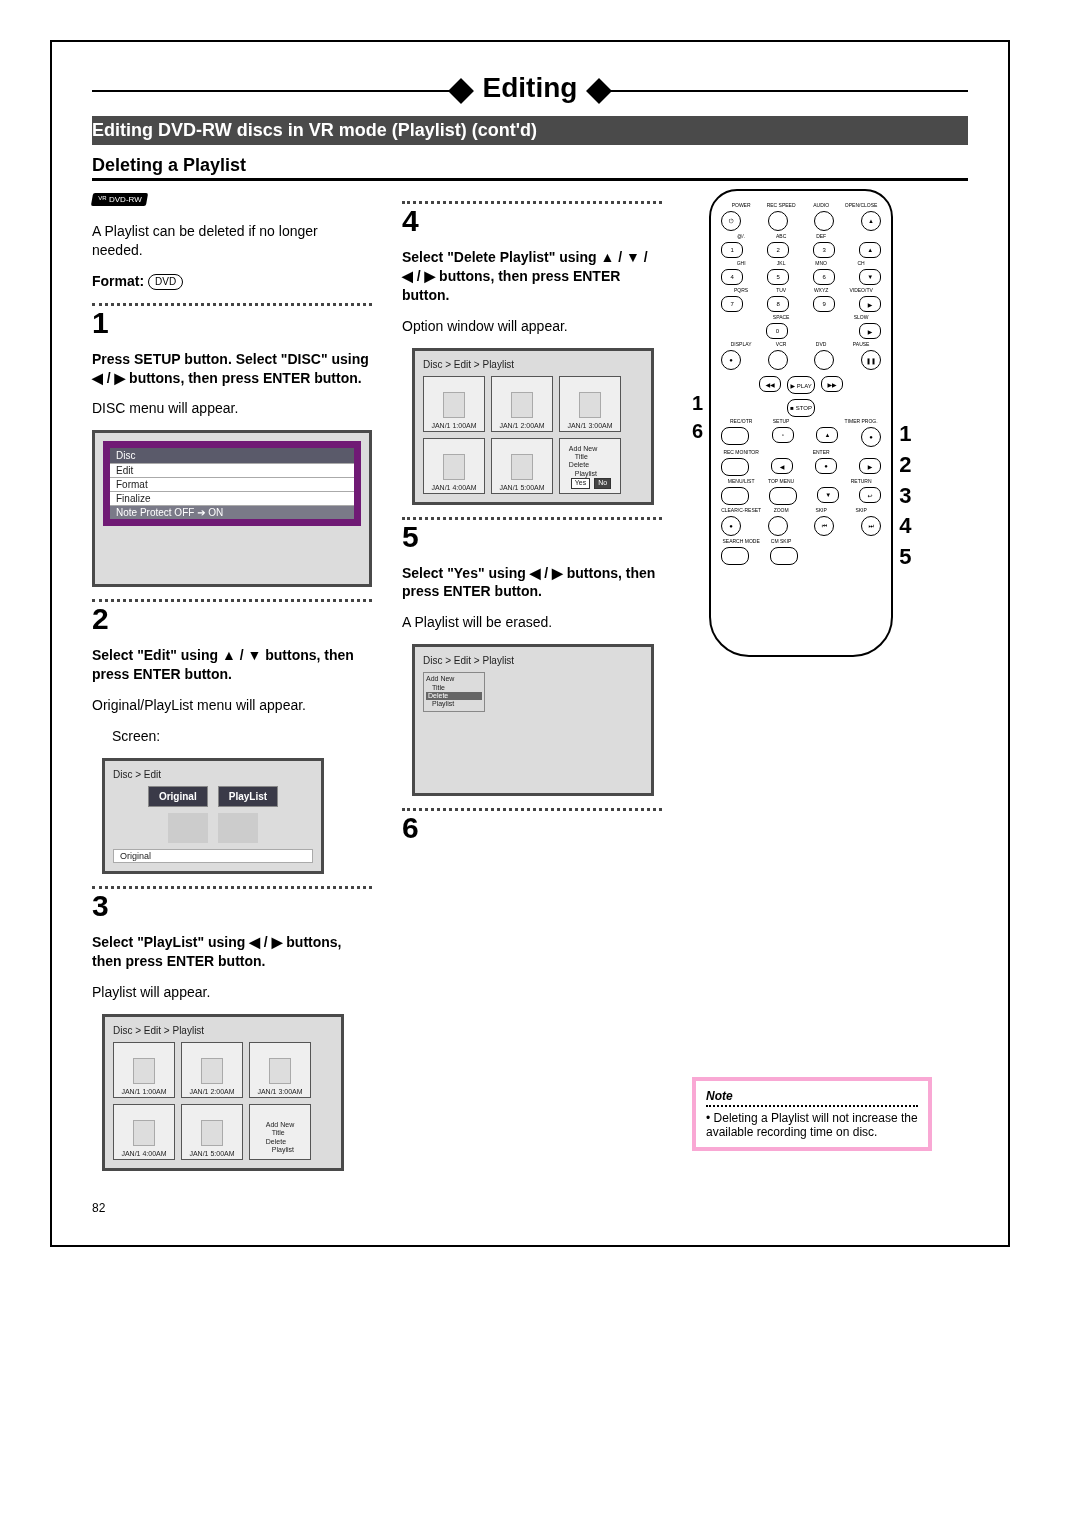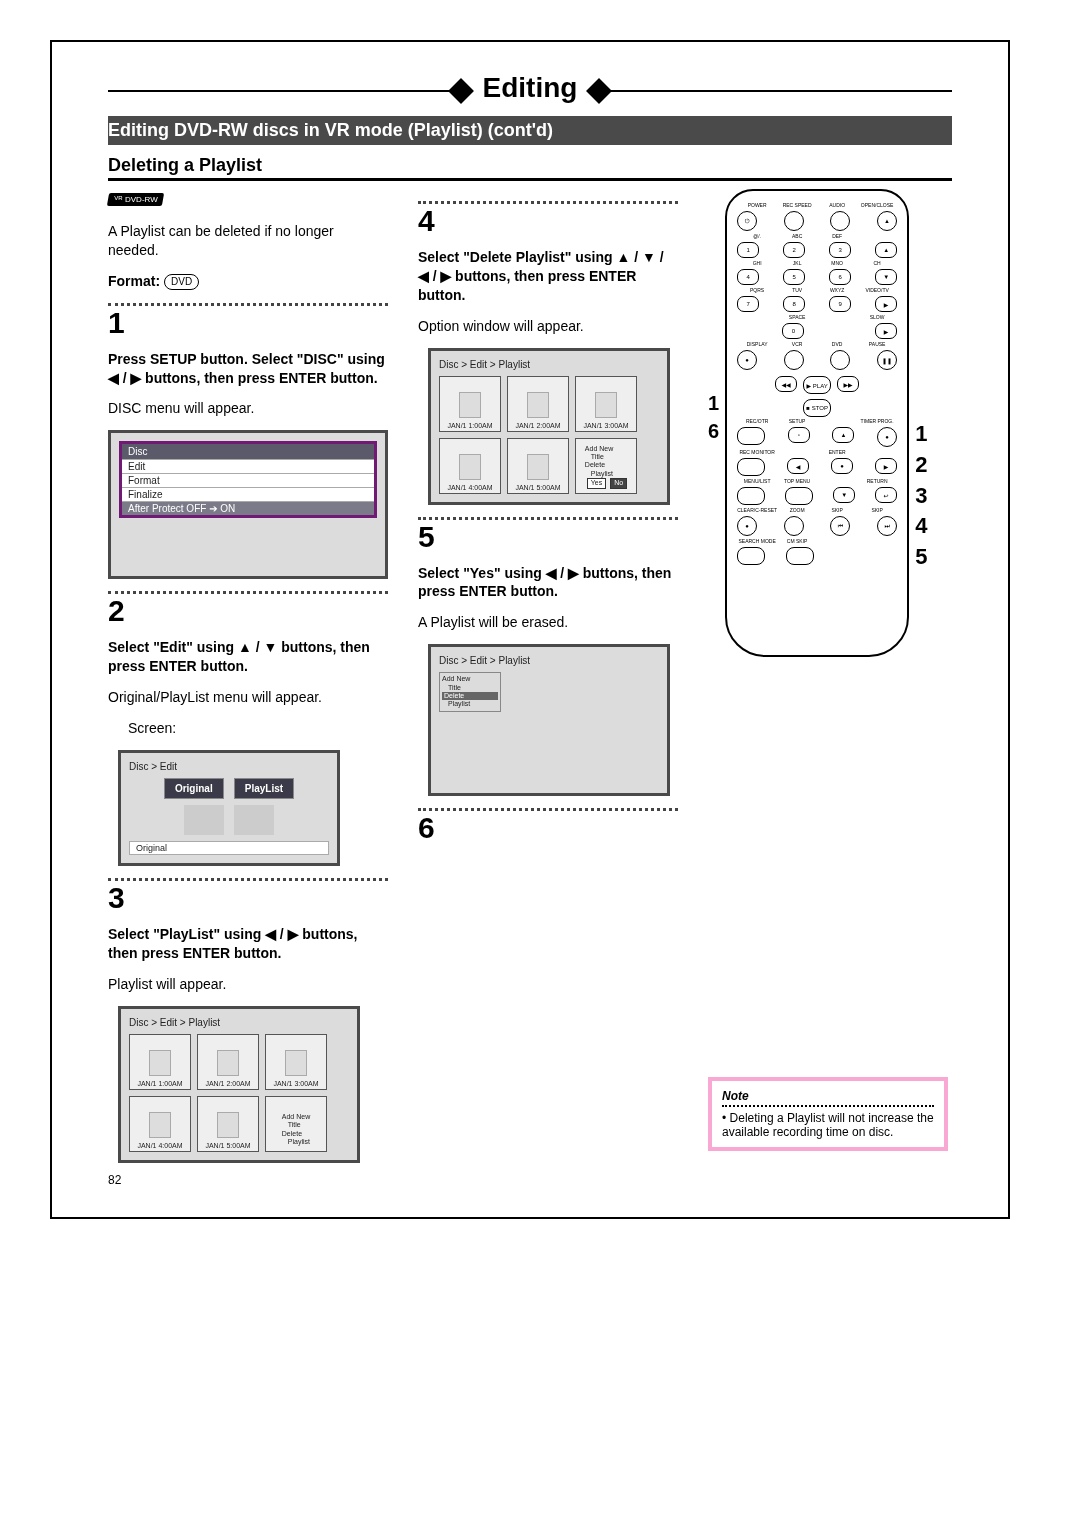--- a/index.html
+++ b/index.html
@@ -1,16 +1,16 @@
 <!DOCTYPE html>
 <html><head>
 <meta charset="utf-8">
 <style>
 body{font-family:Arial,Helvetica,sans-serif;background:#fff;margin:0;padding:40px 50px;width:960px;font-size:14px;color:#000}
-.page-border{border:2px solid #000;padding:30px 56px;position:relative}
+.page-border{border:2px solid #000;padding:30px 40px;position:relative}
 .section-title{font-size:28px;font-weight:bold;text-align:center;margin:0 0 6px 0;padding:0 20px}
 .title-line{display:flex;align-items:center;justify-content:center;margin-bottom:6px}
 .title-line::before,.title-line::after{content:"";flex:1;border-top:2px solid #000}
 .title-line .diamond{width:14px;height:14px;background:#000;transform:rotate(45deg);margin:0 -7px;border:2px solid #000}
 .subtitle-bar{background:#4a4a4a;color:#fff;font-weight:bold;font-size:18px;padding:4px 0;text-align:left;margin-bottom:10px}
 .section-header{font-weight:bold;font-size:18px;border-bottom:3px solid #000;padding-bottom:2px;margin-bottom:8px}
 .cols{display:flex;gap:30px}
 .col{flex:1}
 .col-left{flex:0 0 280px}
 .col-mid{flex:0 0 260px}
@@ -18,21 +18,21 @@
 .dvd-rw-badge{display:inline-block;background:#000;color:#fff;font-size:8px;padding:2px 6px;border-radius:2px;transform:skewX(-10deg);margin-bottom:4px}
 .dvd-rw-badge span{display:inline-block;transform:skewX(10deg)}
 p{margin:12px 0;line-height:1.35}
 .first-line{font-weight:bold;margin:8px 0 4px}
 .first-line .badge{display:inline-block;border:1px solid #000;border-radius:10px;padding:0 6px;font-size:10px;vertical-align:middle;font-weight:normal}
 .dotted{border:none;border-top:3px dotted #444;margin:12px 0 2px}
 .stepnum{font-size:30px;font-weight:bold;margin:0 0 2px 0;line-height:1}
 .step-bold{font-weight:bold}
 .screen-box{border:3px solid #4a4a4a;background:#dcdcdc;padding:8px;margin:10px 0;font-size:10px;color:#222}
 .screen-box .bc{font-size:10px;margin-bottom:6px}
-.disc-menu{background:#ec4899;border:3px solid #701a75}
+.disc-menu{background:#ec4899;border:7px solid #701a75}
 .disc-menu .hdr{background:#5a5a6a;color:#fff;padding:2px 6px;font-size:10px}
 .disc-menu .row{background:#fff;border-top:1px solid #aaa;padding:1px 6px;font-size:10px}
 .disc-menu .row.dark{background:#7a7a88;color:#fff}
 .two-tabs{display:flex;gap:10px;justify-content:center;margin:6px 0}
 .tab{border:1px solid #888;background:#3a3a48;color:#fff;padding:4px 10px;font-size:10px;font-weight:bold;text-align:center}
 .thumb-grid{display:flex;flex-wrap:wrap;gap:6px}
 .thumb{width:56px;height:50px;border:1px solid #555;background:#efefef;display:flex;flex-direction:column;align-items:center;justify-content:flex-end;font-size:7px;padding:2px}
 .thumb .ico{width:20px;height:24px;background:#ddd;border:1px solid #aaa;margin-bottom:4px}
 .mini-menu{font-size:7px;line-height:1.2;text-align:left;padding:2px}
 .mini-btn{display:inline-block;border:1px solid #333;padding:0 3px;font-size:7px;margin-left:2px;background:#fff}
@@ -43,21 +43,21 @@
 .rbtn.round{width:18px;height:18px;border-radius:50%}
 .rbtn.big{width:26px;height:16px;border-radius:8px}
 .rlabel{font-size:5px;text-align:center;width:20px;line-height:1}
 .remote .labels{display:flex;justify-content:space-between;margin:0}
 .remote .labels .rlabel{flex:1;font-size:5px}
 .side-nums-left{font-size:20px;font-weight:bold;line-height:1.4}
 .side-nums-right{font-size:22px;font-weight:bold;line-height:1.4;margin-top:230px}
 .note-box{border:4px solid #f9a8d4;padding:8px 10px;font-size:12px}
 .note-box .note-title{font-style:italic;font-weight:bold;margin-bottom:2px}
 .note-box .note-dots{border-top:2px dotted #000;margin:2px 0 4px}
-.pagenum{font-size:12px;}
+.pagenum{font-size:12px;margin-top:20px}
 </style>
 </head>
 <body>
 
 <div class="page-border">
 
   <div class="title-line">
     <span class="diamond"></span>
     <h1 class="section-title">Editing</h1>
     <span class="diamond"></span>
@@ -83,21 +83,21 @@
       <hr class="dotted">
       <div class="stepnum">1</div>
       <p class="step-bold">Press SETUP button. Select "DISC" using ◀ / ▶ buttons, then press ENTER button.</p>
       <p>DISC menu will appear.</p>
       <div class="screen-box">
         <div class="disc-menu">
           <div class="hdr">Disc</div>
           <div class="row">Edit</div>
           <div class="row">Format</div>
           <div class="row">Finalize</div>
-          <div class="row dark">After Protect OFF ➔ ON</div>
+          <div class="row dark">Note Protect OFF ➔ ON</div>
         </div>
         <div style="height:50px"></div>
       </div>
 
       <hr class="dotted">
       <div class="stepnum">2</div>
       <p class="step-bold">Select "Edit" using ▲ / ▼ buttons, then press ENTER button.</p>
       <p>Original/PlayList menu will appear.</p>
       <p style="margin-left:20px">Screen:</p>
       <div class="screen-box" style="width:200px;margin-left:10px">

